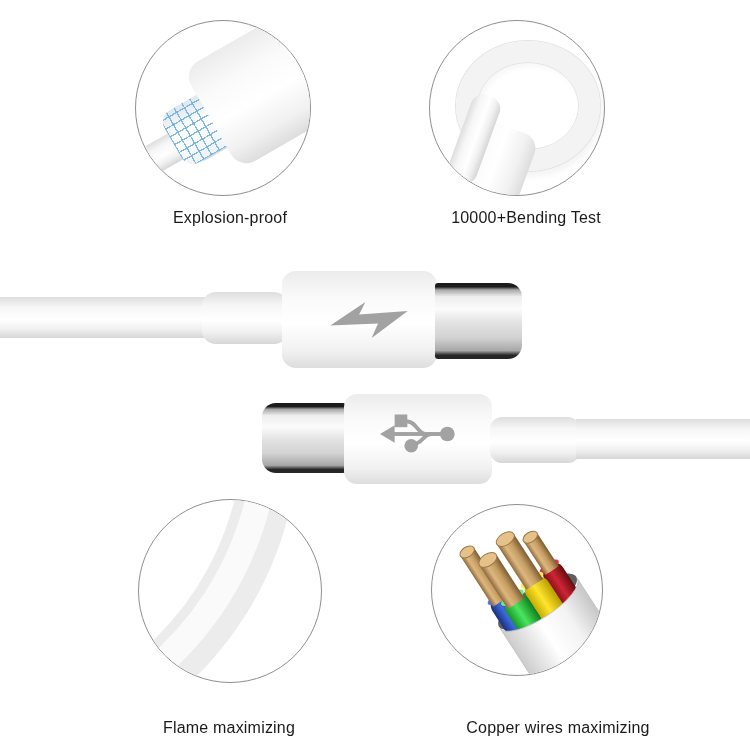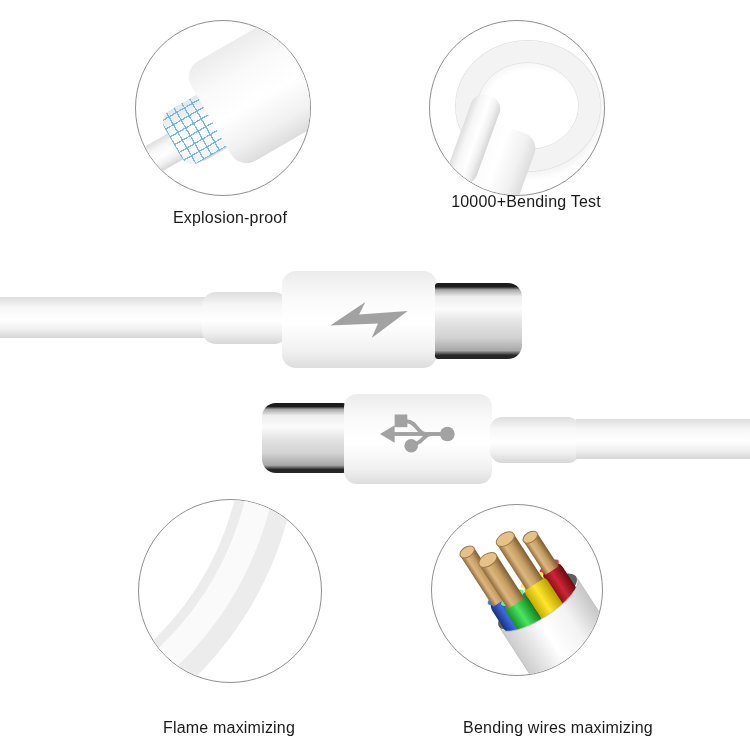--- a/index.html
+++ b/index.html
@@ -43,21 +43,21 @@
     <div class="abs rot-30 c1-mesh"></div>
     <div class="abs grad-body rot-30 c1-shell"></div>
   </div>
   <div class="caption" style="left:90px;top:204px;width:280px">Explosion-proof</div>
 
   <div class="circle" style="left:429px;top:20px;width:176px;height:176px">
     <div class="abs c2-ring"></div>
     <div class="abs grad-body rot-70 c2-shell"></div>
     <div class="abs grad-cable rot-70 c2-relief"></div>
   </div>
-  <div class="caption" style="left:386px;top:188px;width:280px">10000+Bending Test</div>
+  <div class="caption" style="left:386px;top:204px;width:280px">10000+Bending Test</div>
 
   <div class="abs grad-cable" style="left:0;top:297px;width:214px;height:41px"></div>
   <div class="abs grad-cable" style="left:202px;top:292px;width:86px;height:52px;border-radius:14px"></div>
   <div class="abs grad-body" style="left:282px;top:271px;width:155px;height:97px;border-radius:14px">
     <svg class="abs" style="left:46px;top:31px" width="82" height="36" viewBox="0 0 86 40">
       <polygon points="0,26 39,0 32,14 86,10 46,40 53,24" fill="#a2a2a2"></polygon>
     </svg>
   </div>
   <div class="abs grad-metal" style="left:435px;top:283px;width:87px;height:76px;border-radius:3px 14px 14px 3px"></div>
 
@@ -146,17 +146,17 @@
         <rect x="64" y="102" width="26" height="56" rx="11" fill="url(#gGr)"></rect>
         <ellipse cx="77" cy="103" rx="13" ry="5" fill="#6bf07d"></ellipse>
         <rect x="67" y="58" width="20" height="52" fill="url(#gCu)"></rect>
         <ellipse cx="77" cy="58" rx="10" ry="6" fill="#e6c28a" stroke="#9b7948" stroke-width="1"></ellipse>
 
         <path d="M50,122 A46,15 0 0 0 142,122 L142,176 Q142,198 116,198 L76,198 Q50,198 50,176 Z" fill="url(#gSh)" stroke="#c2c2c2" stroke-width=".8"></path>
       </g>
     </svg>
   </div>
   <div class="caption" style="left:378px;top:686px;width:360px">
-    <div>Bending wires maximizing</div>
+    <div>Copper wires maximizing</div>
     
   </div>
 
 </div>
 
 </body></html>

